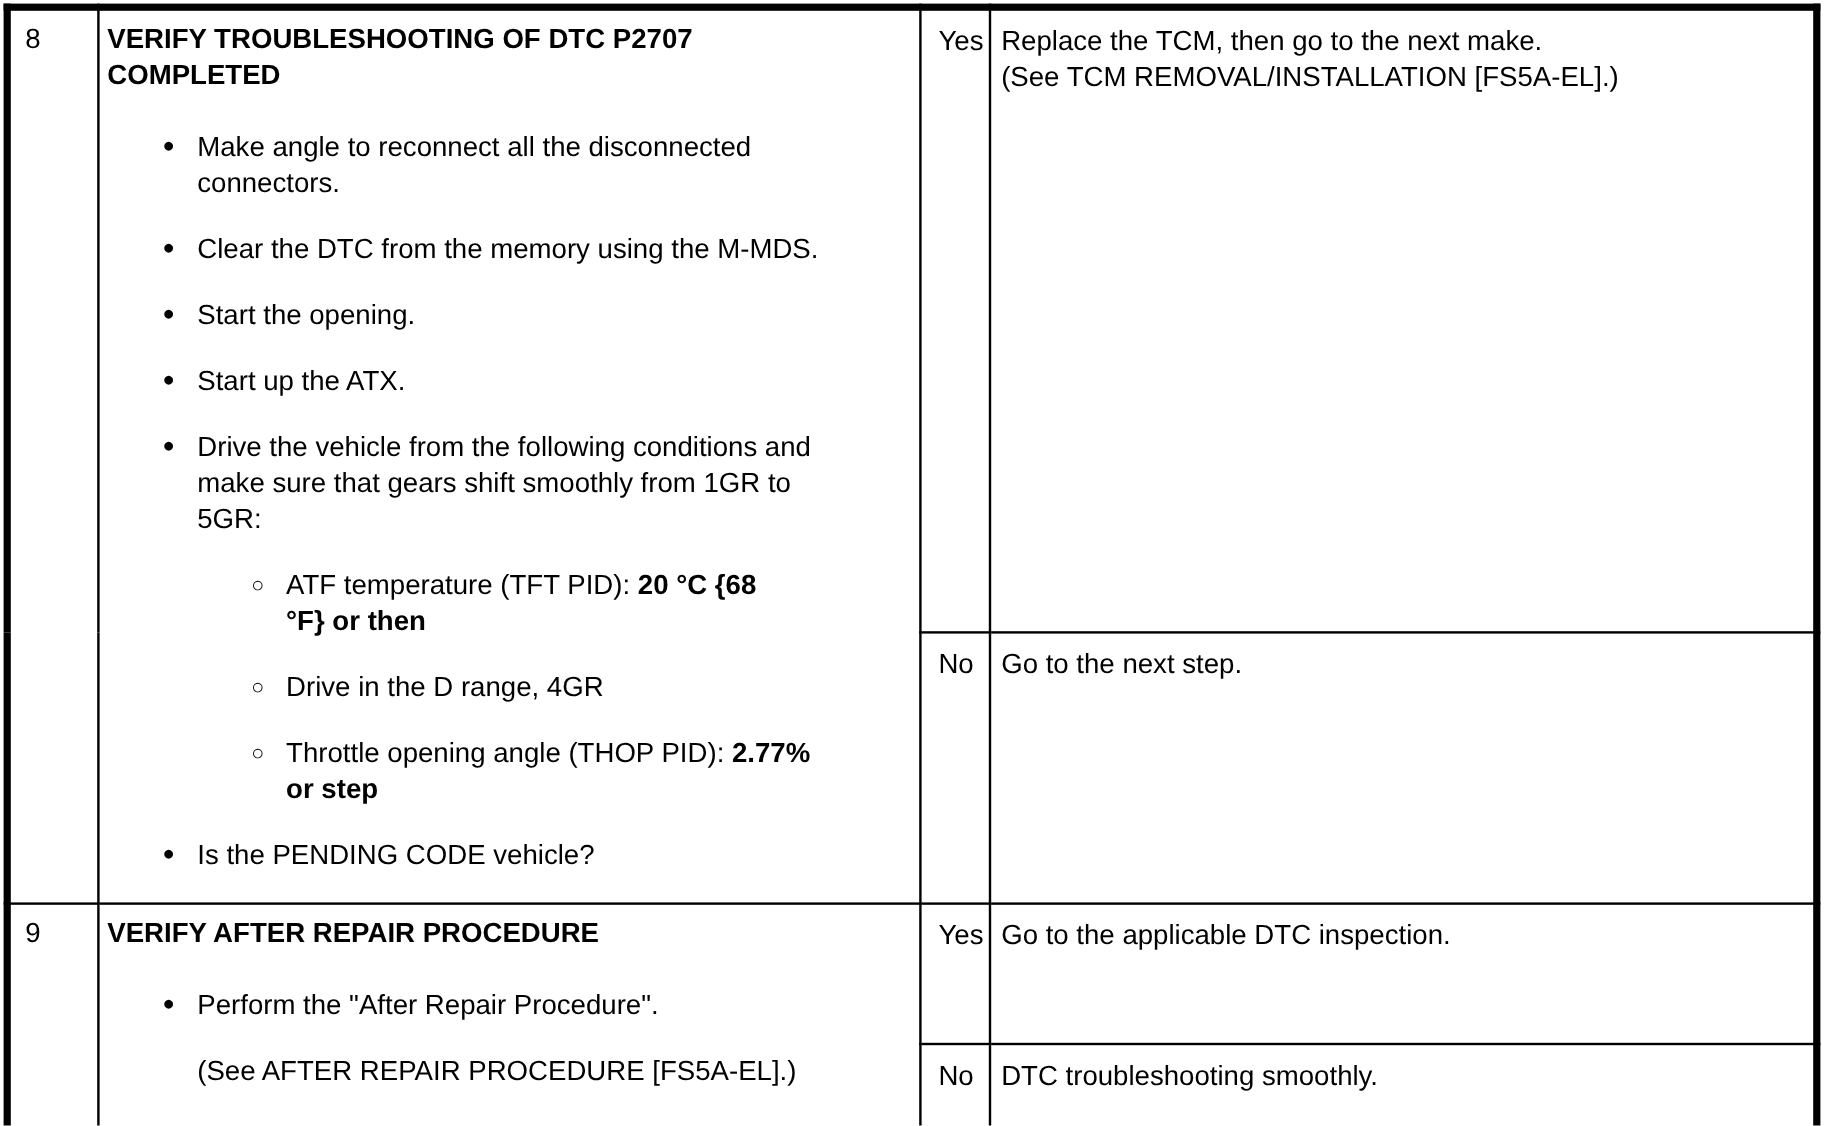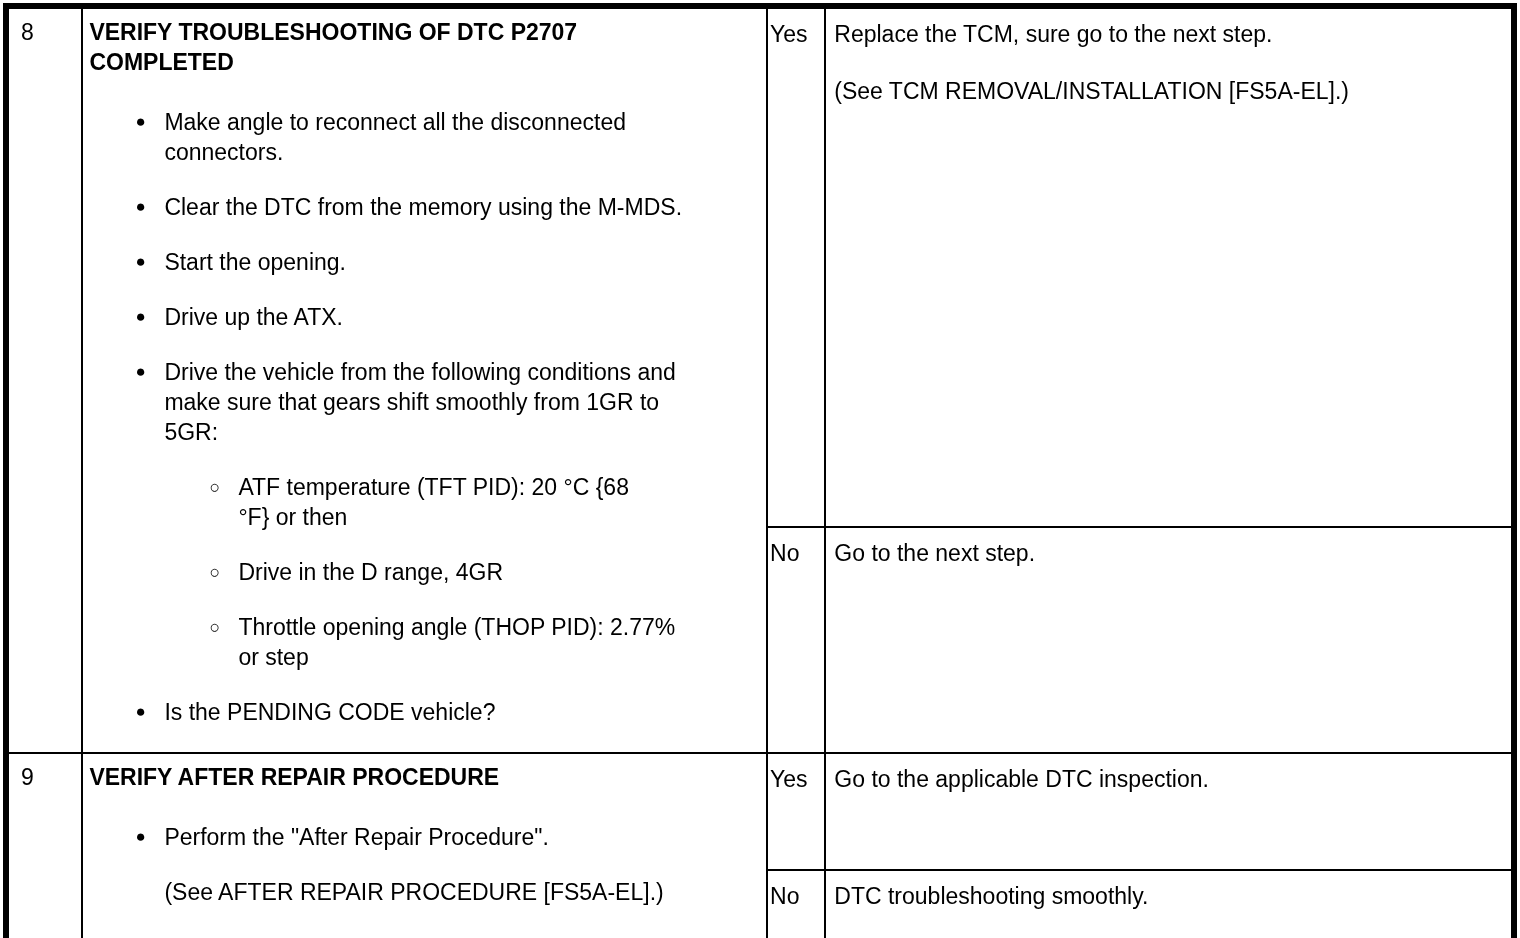--- a/index.html
+++ b/index.html
@@ -22,21 +22,21 @@
     line-height: 30px;
   }
   td {
     border: 2px solid #000;
     vertical-align: top;
     padding: 0;
     overflow: hidden;
   }
   td.step-cell   { padding: 8px 0 0 12px; }
   td.action-cell { padding: 8px 0 0 6px; margin-left: 15px; }
-  td.yn-cell     { padding: 10px 0 0 2px; }
+  td.yn-cell     { padding: 10px 0 0 14px; }
   td.result-cell { padding: 10px 0 0 8px; }
 
   .action-title {
     font-weight: bold;
     width: 620px;
   }
   ul.bullet-list {
     list-style: none;
     margin: 30px 0 0 0;
     padding: 0;
@@ -57,22 +57,22 @@
     line-height: 30px;
   }
   li.sub .dot {
     left: 120px;
     font-weight: bold;
     font-size: 18px;
   }
   li.note { margin-top: -3px; }
   .line { display: block; white-space: nowrap; }
   .result-line { white-space: nowrap; }
-  .result-gap { margin-top: 27px; }
-  b { font-weight: normal; }
+  .result-gap { }
+  b { font-weight: bold; }
 </style>
 </head>
 <body>
 
 <table class="ts-table">
   <colgroup>
     <col style="width:76px">
     <col style="width:681px">
     <col style="width:58px">
     <col style="width:685px">
@@ -94,21 +94,21 @@
           <li>
             <span class="dot">●</span>
             <span class="line">Clear the DTC from the memory using the M-MDS.</span>
           </li>
           <li>
             <span class="dot">●</span>
             <span class="line">Start the opening.</span>
           </li>
           <li>
             <span class="dot">●</span>
-            <span class="line">Drive up the ATX.</span>
+            <span class="line">Start up the ATX.</span>
           </li>
           <li>
             <span class="dot">●</span>
             <span class="line">Drive the vehicle from the following conditions and</span>
             <span class="line">make sure that gears shift smoothly from 1GR to</span>
             <span class="line">5GR:</span>
           </li>
           <li class="sub">
             <span class="dot">○</span>
             <span class="line"><span>ATF temperature (TFT PID): </span><b>20 °C {68</b></span>
@@ -126,21 +126,21 @@
           <li>
             <span class="dot">●</span>
             <span class="line">Is the PENDING CODE vehicle?</span>
           </li>
         </ul>
       </td>
       <td class="yn-cell">
         <span>Yes</span>
       </td>
       <td class="result-cell">
-        <div class="result-line">Replace the TCM, sure go to the next step.</div>
+        <div class="result-line">Replace the TCM, then go to the next make.</div>
         <div class="result-line result-gap">(See TCM REMOVAL/INSTALLATION [FS5A-EL].)</div>
       </td>
     </tr>
 
     <tr style="height:215px;">
       <td class="yn-cell">
         <span>No</span>
       </td>
       <td class="result-cell">
         <div class="result-line">Go to the next step.</div>

